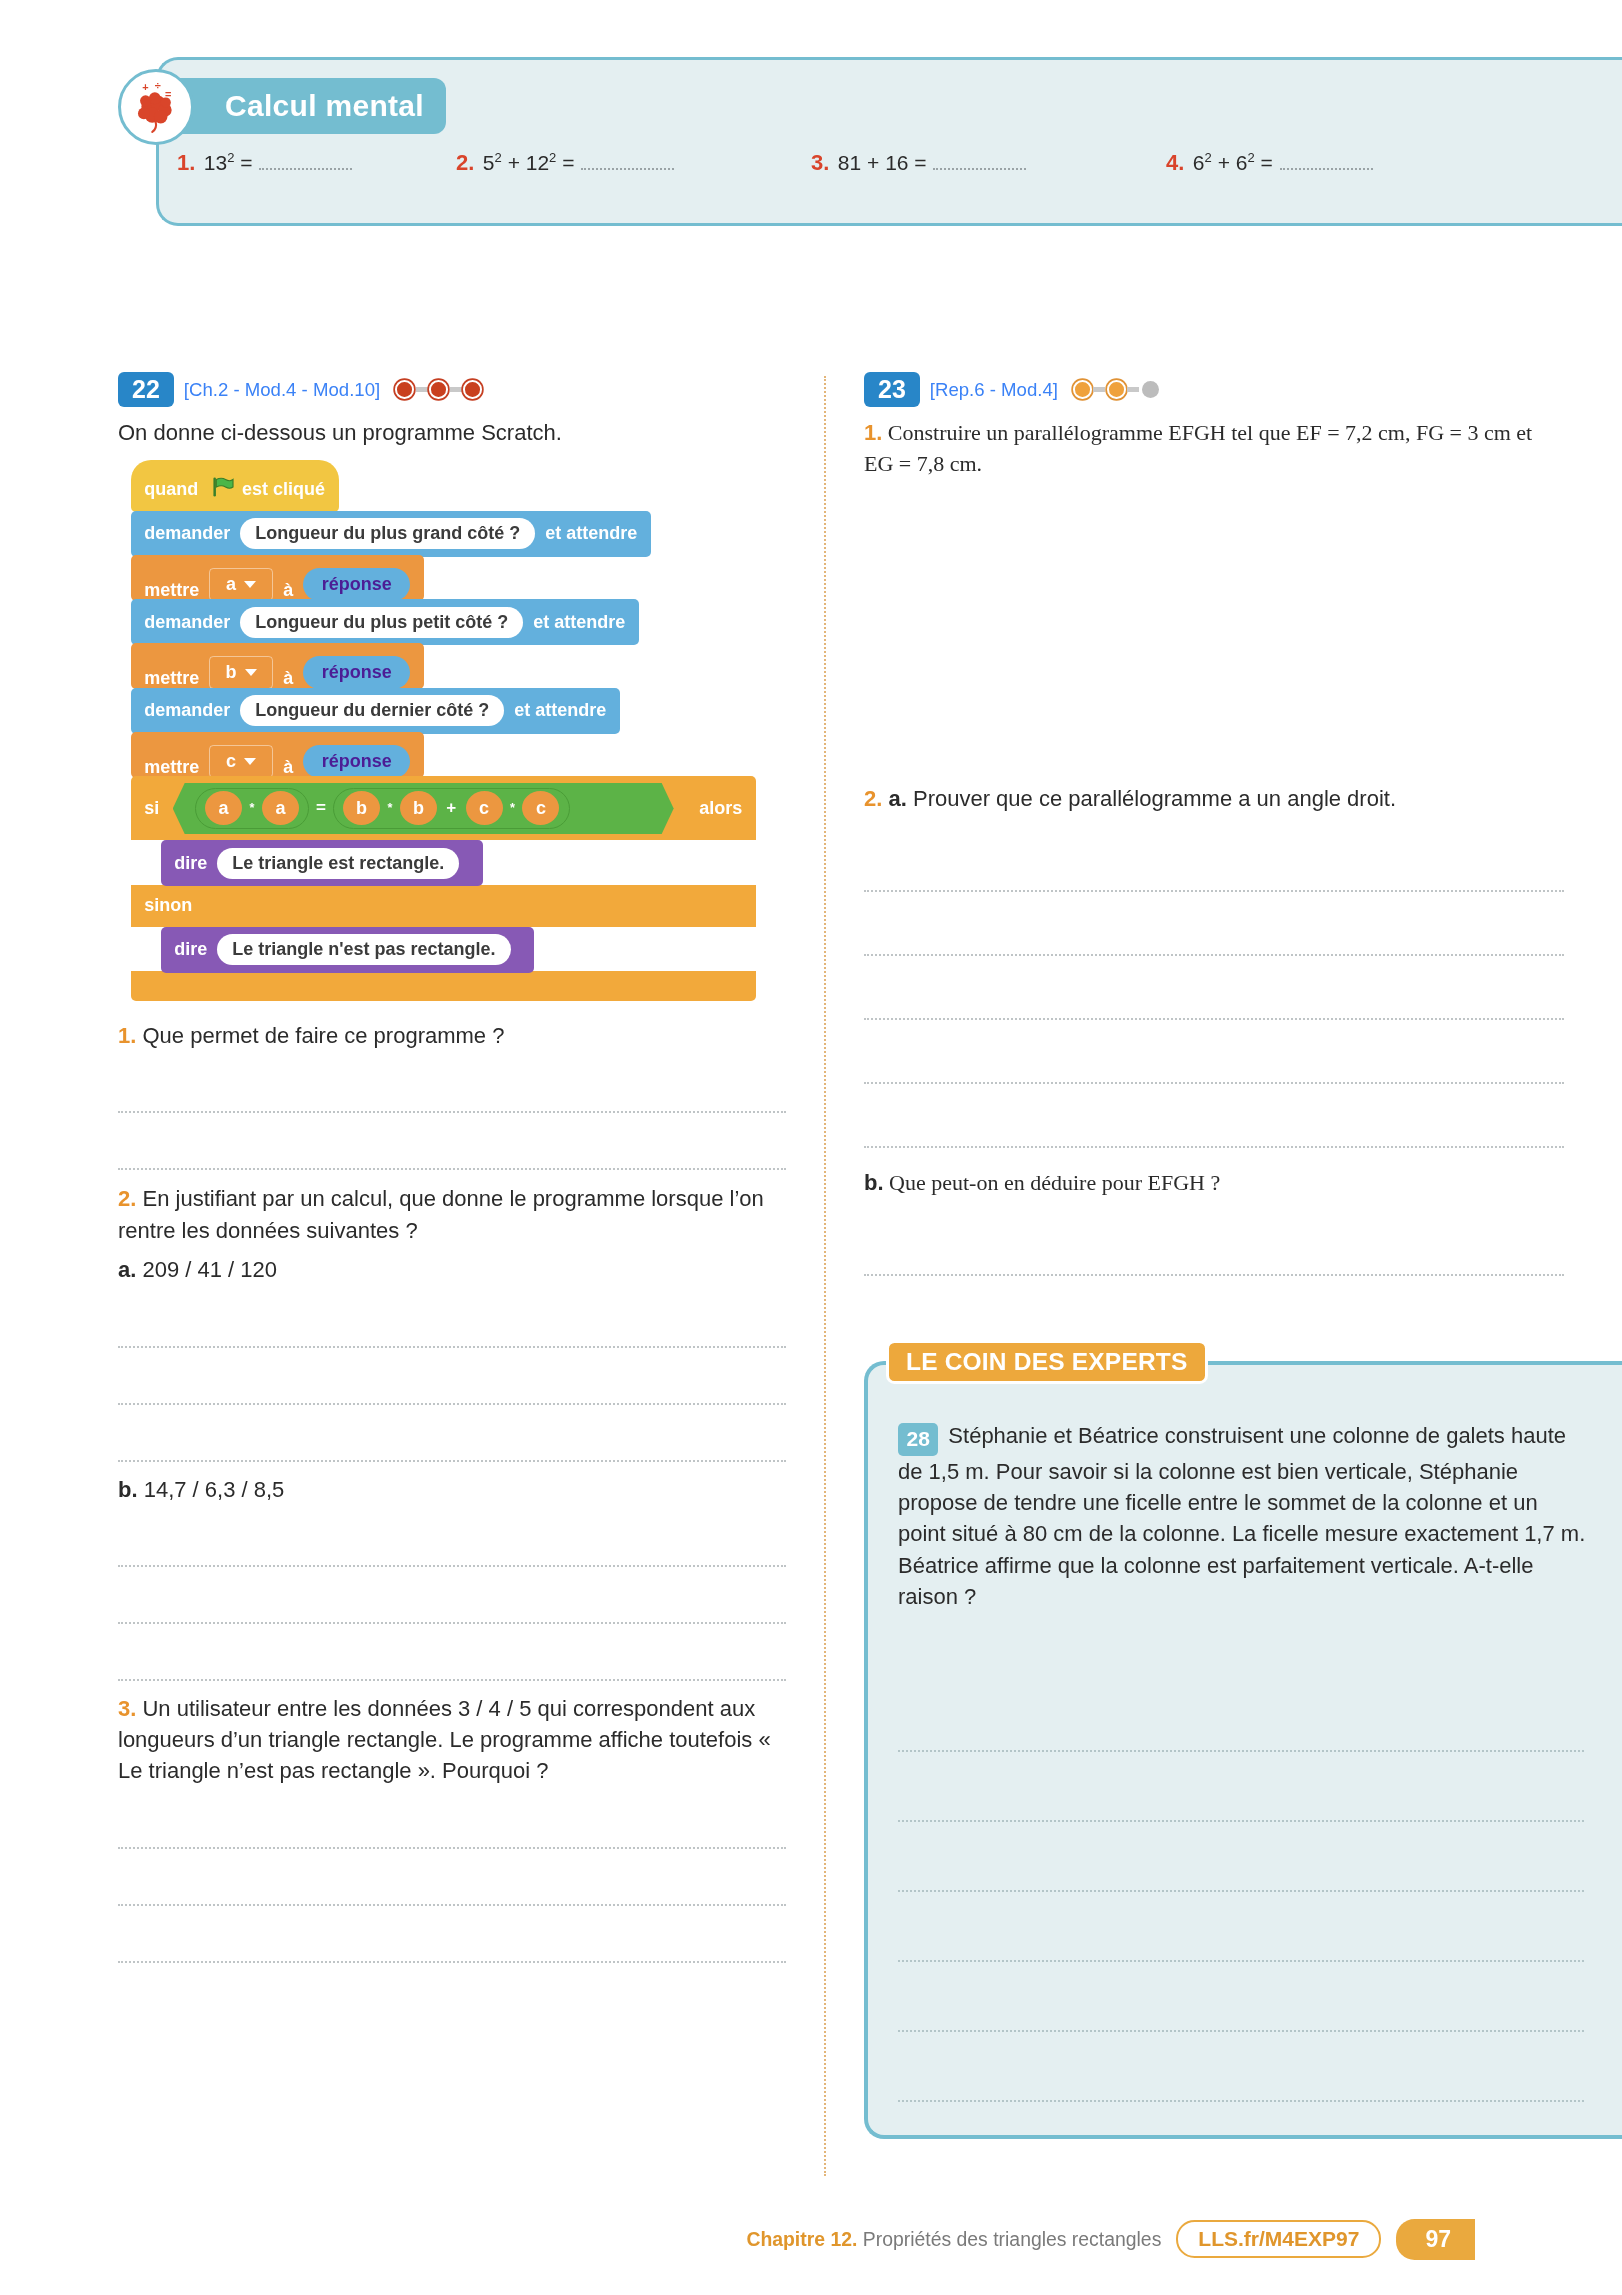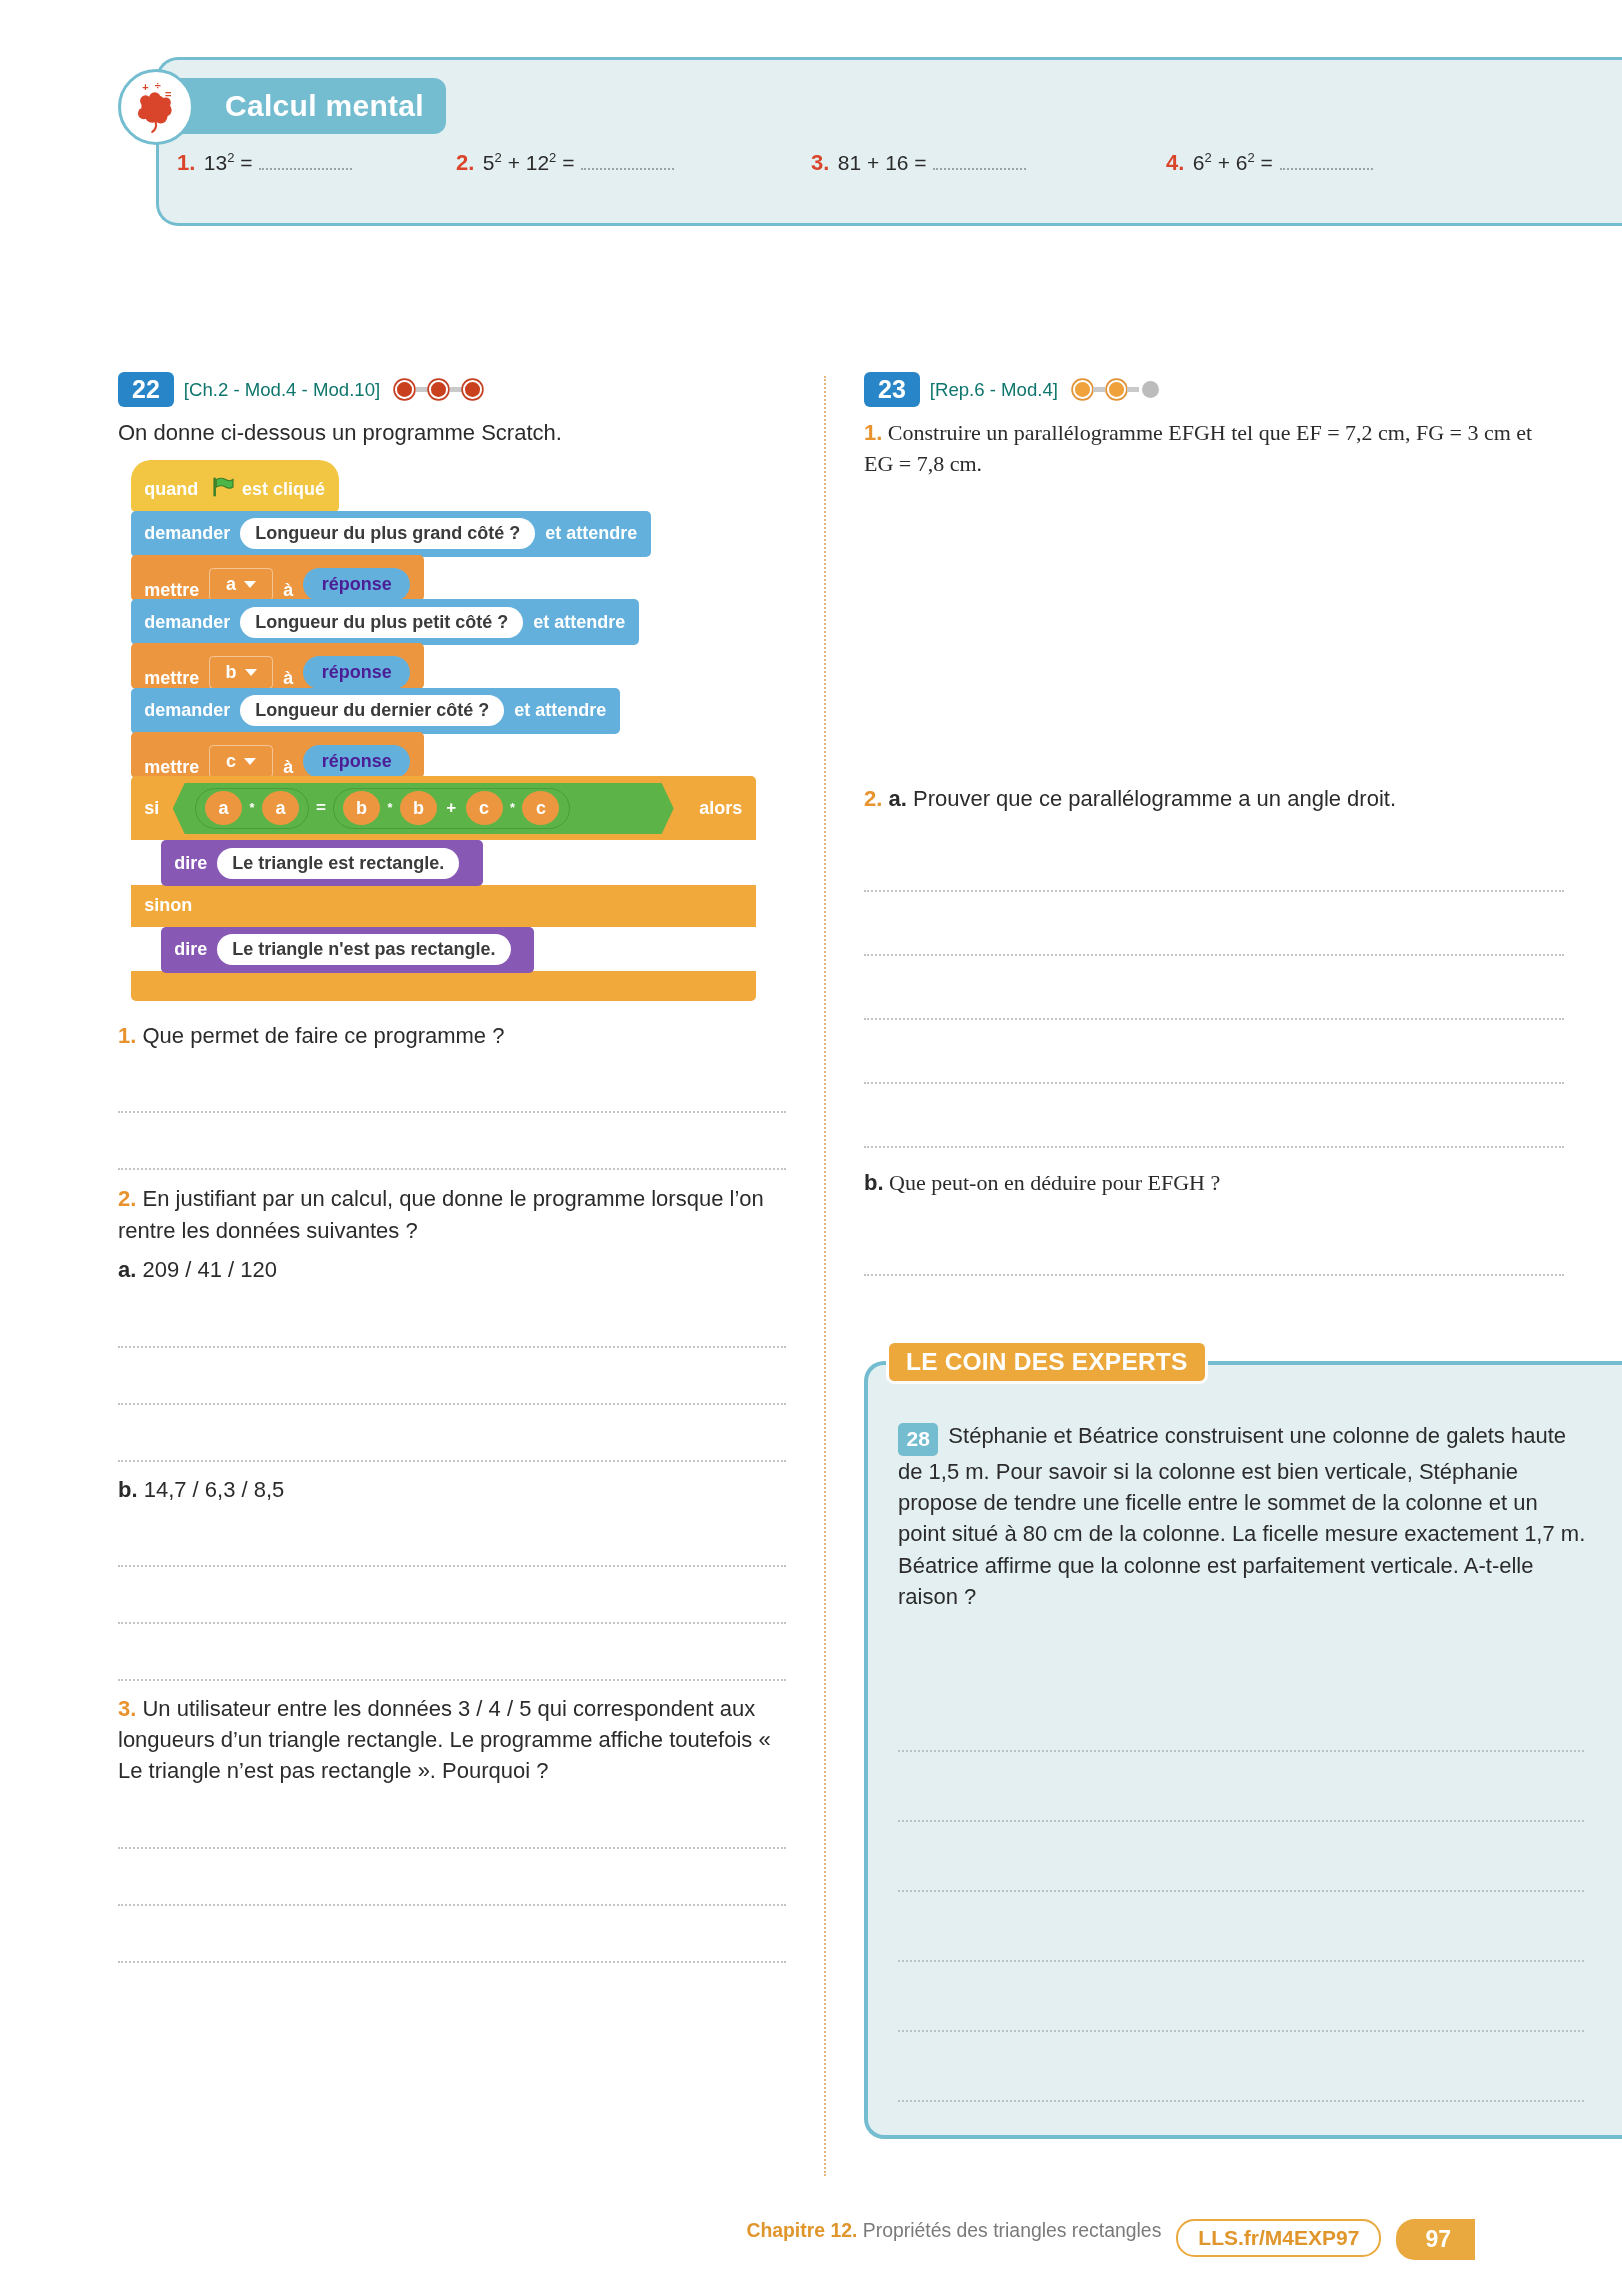--- a/index.html
+++ b/index.html
@@ -84,21 +84,21 @@
   .ex-head { display:flex; align-items:center; gap:10px; margin-bottom:10px; }
   .ex-num {
     background:#2886c8; color:#fff;
     font-weight:bold; font-size:25px;
     border-radius:6px;
     min-width:41px; height:35px;
     display:flex; align-items:center; justify-content:center;
     padding:0 14px;
     line-height:1;
   }
-  .ex-tags { font-size:18.6px; color:#0f766e; white-space:nowrap; }
+  .ex-tags { font-size:18.6px; color:#3b82f6; white-space:nowrap; }
   .dots { display:flex; align-items:center; margin-left:3.4px; }
   .dot {
     width:18.6px;height:18.6px;border-radius:50%;
     border:2.5px solid #fff;
     box-shadow:0 0 0 1.7px #c53f22;
     margin:0 1.7px;
   }
   .dot.red  { background:#c9401f; box-shadow:0 0 0 1.7px #c53f22; }
   .dot.org  { background:#efa13c; box-shadow:0 0 0 1.7px #e09235; }
   .dot.grey { background:#bcbcbc; box-shadow:none; border:none; width:17px;height:17px;margin:0 2.5px; }
@@ -254,21 +254,21 @@
     vertical-align:-3.4px;
   }
   #experts-lines { position:absolute; left:898px; top:1682px; width:686px; }
   #experts-lines .aline { border-bottom:2.5px dotted #b3c5c8; height:70px; }
 
   
   #footer {
     position:absolute;
     left:0; top:2219px;
     width:1490px;
-    display:flex; align-items:flex-start; justify-content:flex-end;
+    display:flex; align-items:center; justify-content:flex-end;
     padding-right:15px;
     gap:15px;
   }
   #footer .chap { font-size:19.4px; color:#7a7a7a; }
   #footer .chap b { color:#e0962c; }
   #footer .lls {
     border:2.5px solid #eaa93e;
     border-radius:18.6px;
     color:#e0962c;
     font-weight:bold;

